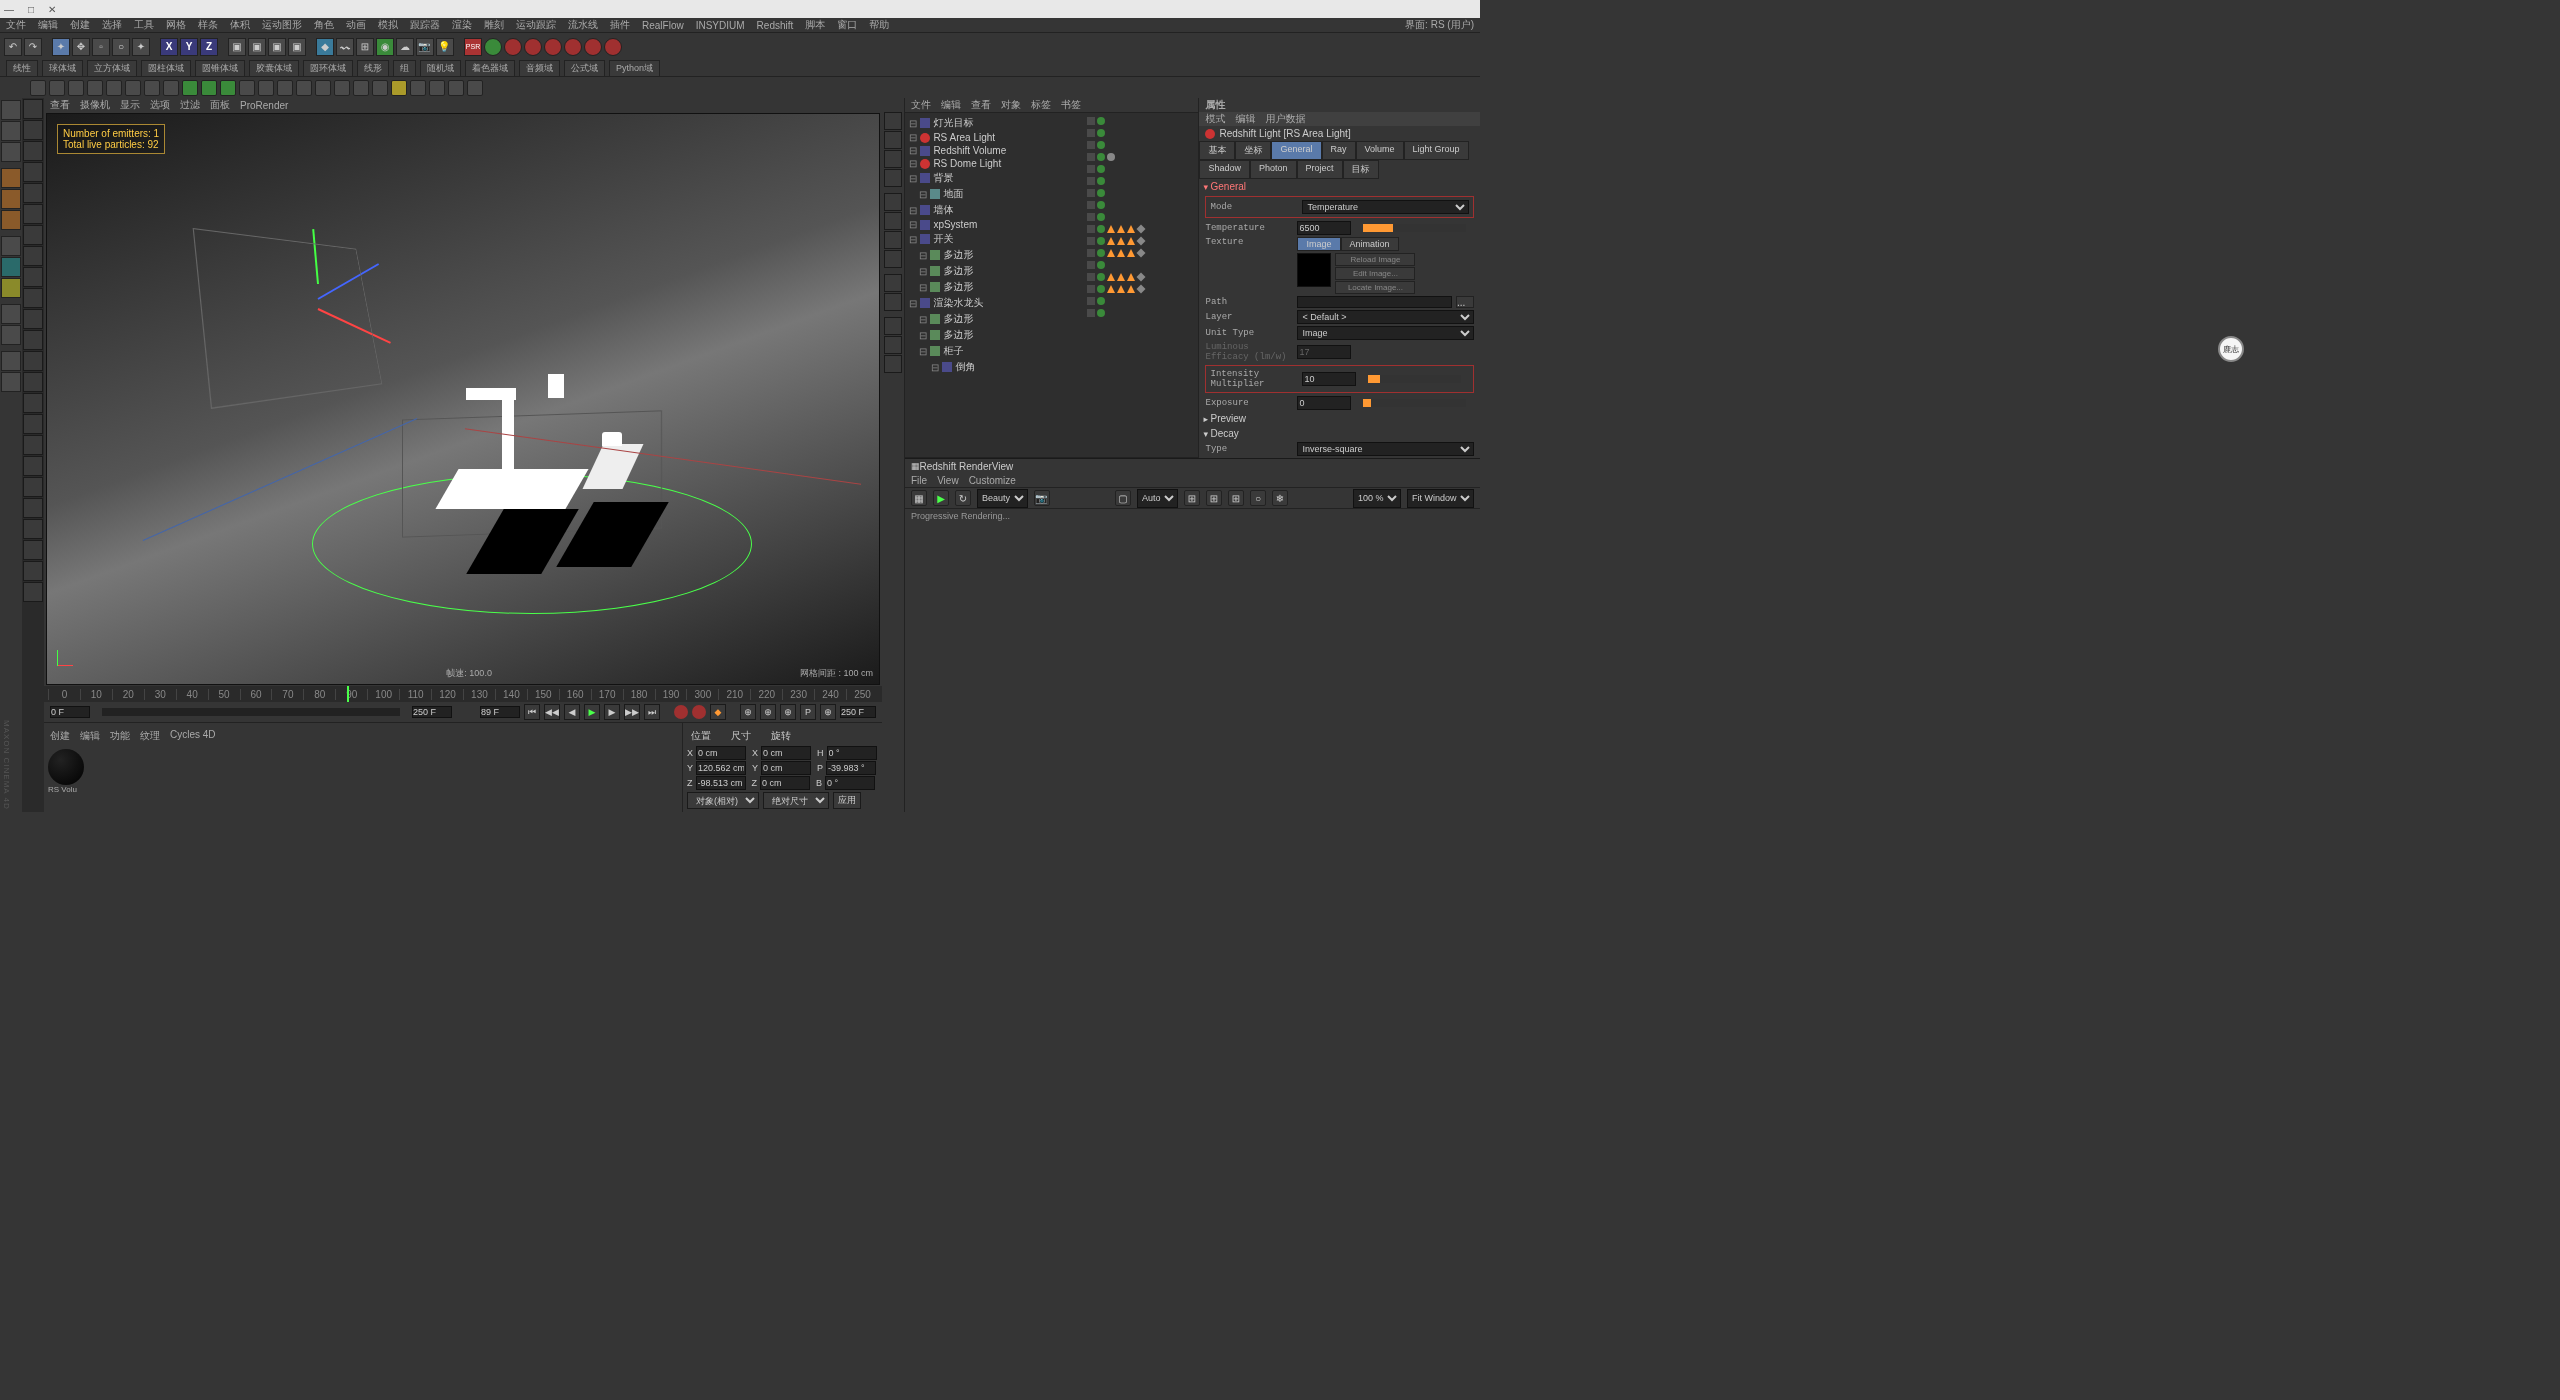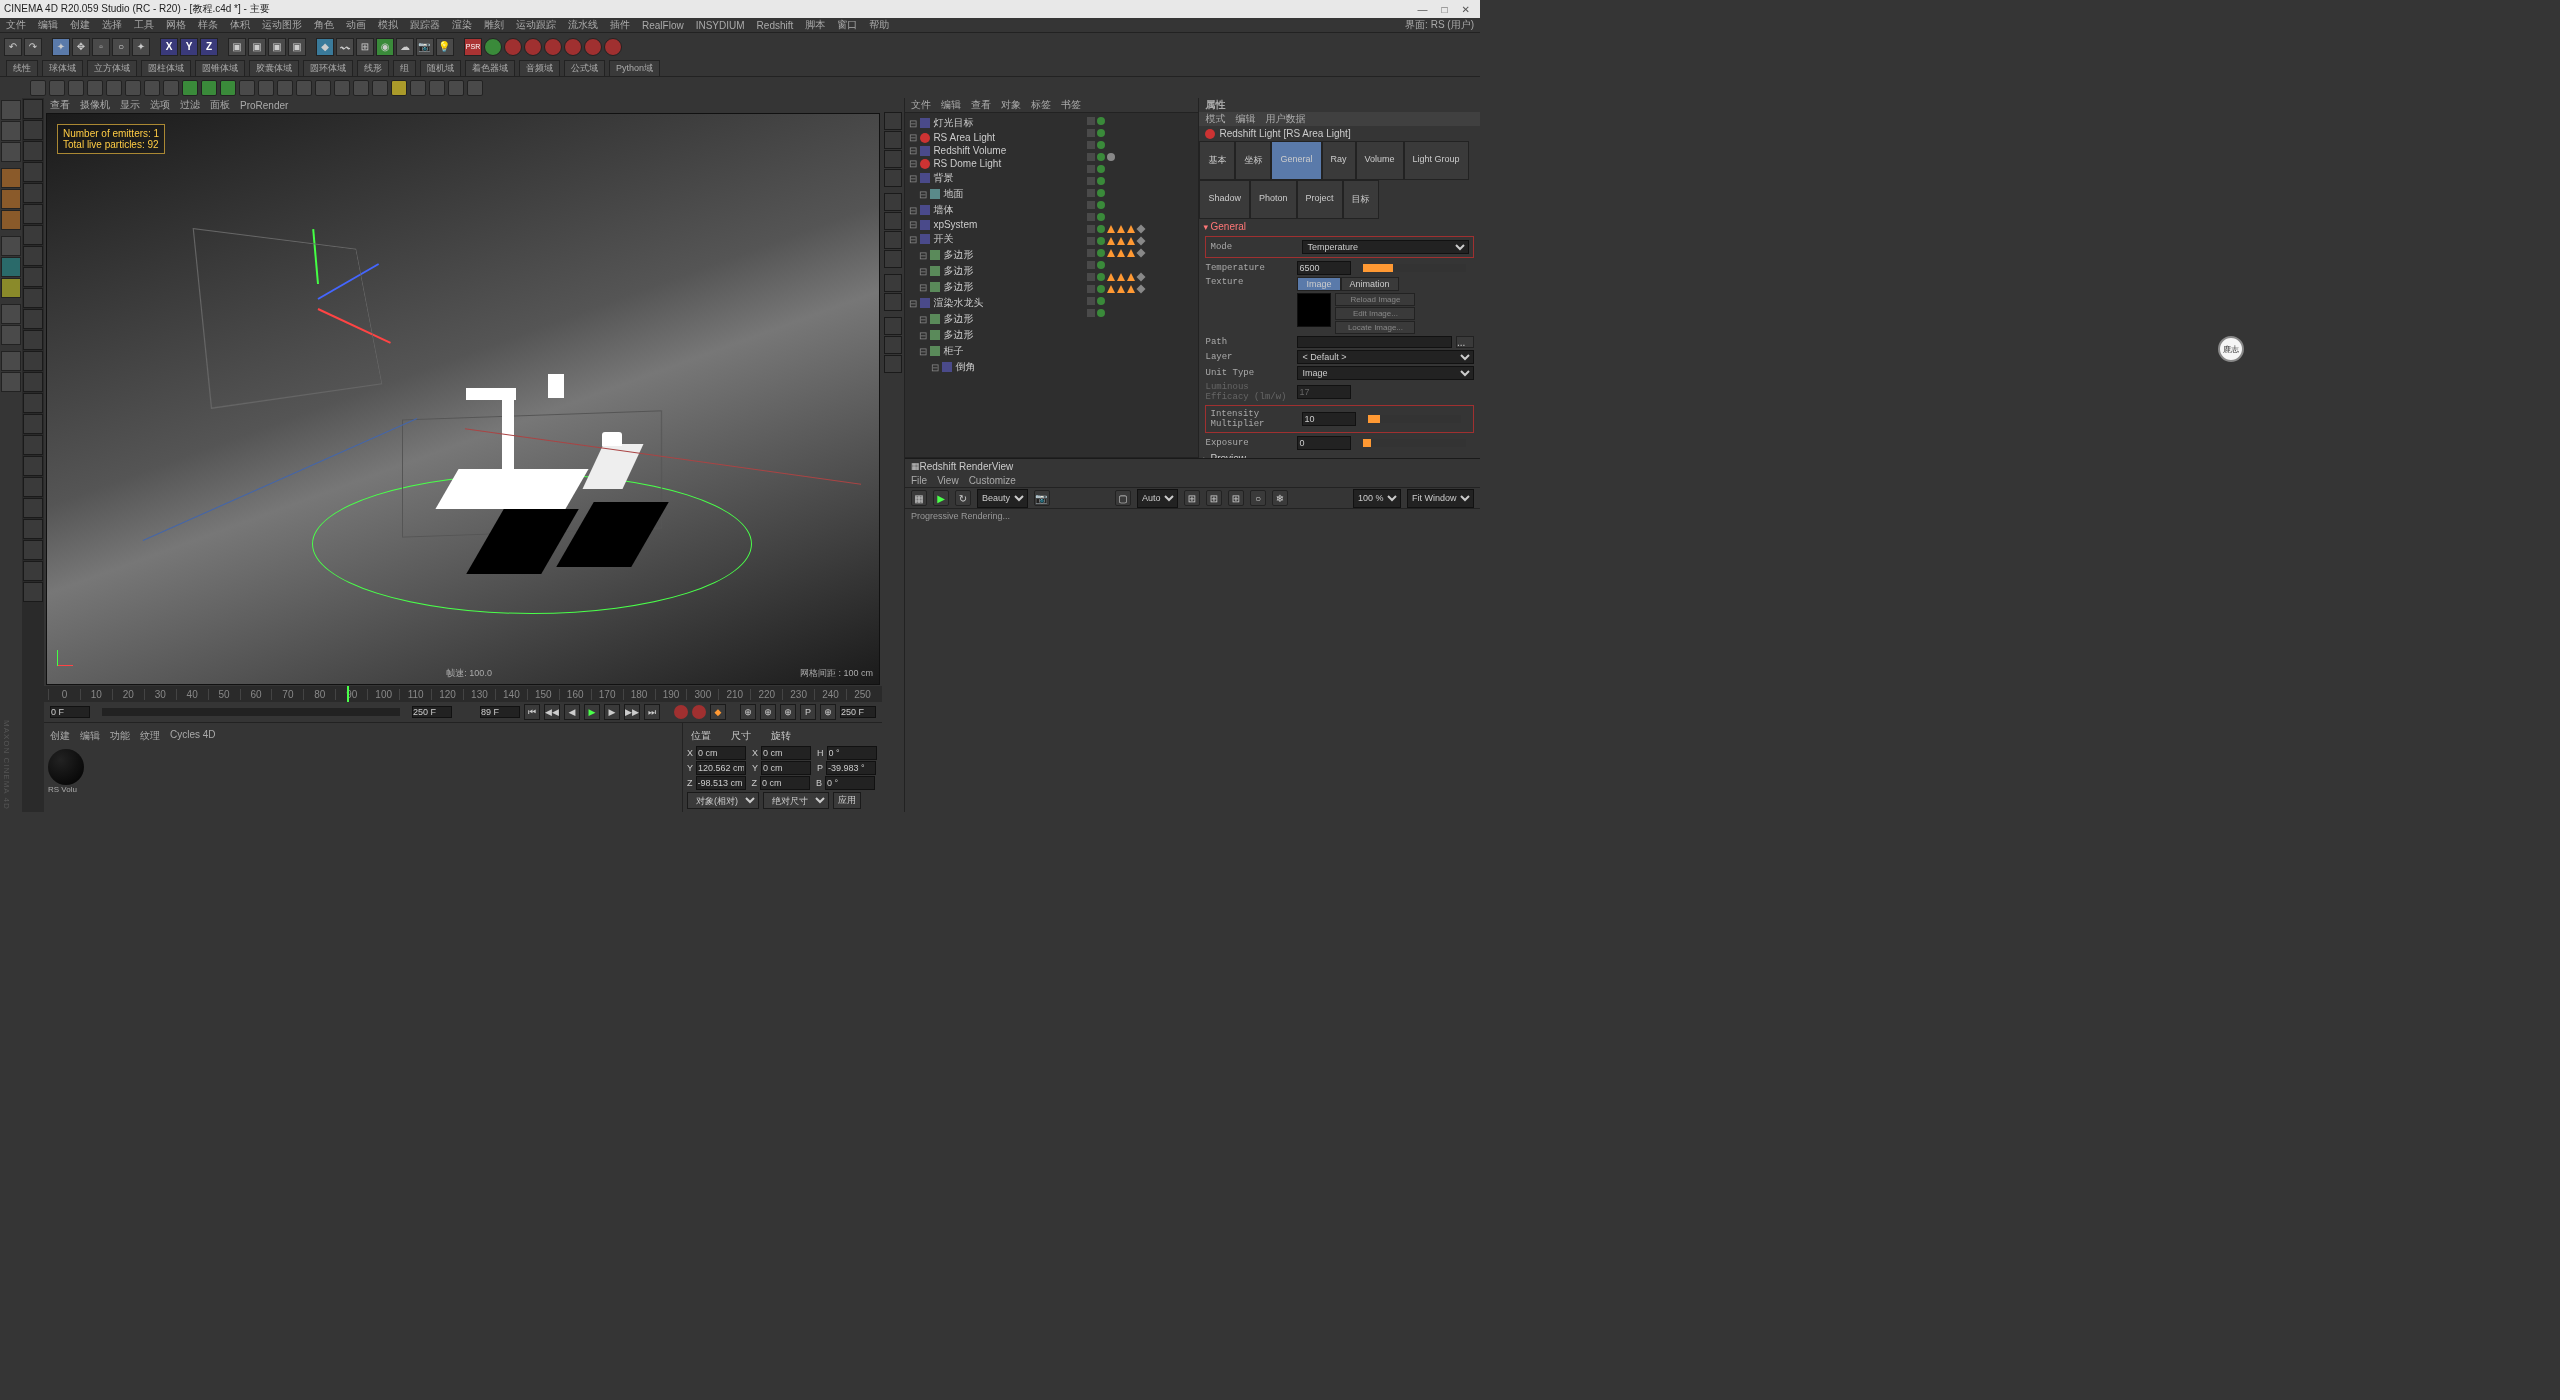--- a/index.html
+++ b/index.html
@@ -109,21 +109,21 @@
 .tagrow { height: 12px; display: flex; gap: 2px; align-items: center; padding-left: 2px; }
 .tagdot { width: 8px; height: 8px; background: #4a4a4a; }
 .tagdot.g { background: #3a8a3a; border-radius: 50%; }
 .tagtri { width: 8px; height: 8px; background: #ff9933; clip-path: polygon(50% 0, 0 100%, 100% 100%); }
 .tagdiamond { width: 8px; height: 8px; background: #888; transform: rotate(45deg) scale(0.8); }
 .attrheader { height: 14px; background: #353535; display: flex; gap: 10px; padding: 0 6px; color: #aaa; align-items: center; font-weight: bold; }
 .attrheader2 { height: 14px; background: #404040; display: flex; gap: 10px; padding: 0 6px; color: #aaa; align-items: center; }
 .objname { background: #353535; padding: 2px 6px; display: flex; align-items: center; gap: 4px; }
 .objname .ico { width: 10px; height: 10px; background: #cc3333; border-radius: 50%; }
 .tabrow { display: flex; background: #353535; }
-.tabbtn { padding: 12px 8px; background: #3a3a3a; border: 1px solid #222; font-size: 9px; }
+.tabbtn { padding: 2px 8px; background: #3a3a3a; border: 1px solid #222; font-size: 9px; }
 .tabbtn.active { background: #5a7aaa; }
 .attrsection { border: 1px solid #a03030; margin: 2px; padding: 2px; }
 .attrgroup { padding: 0 4px; }
 .grouphead { color: #ccc; padding: 2px 0; font-size: 9px; }
 .grouphead.red { color: #ff7777; }
 .attrrow { display: flex; align-items: center; gap: 4px; padding: 1px 2px; }
 .attrrow .albl { width: 88px; font-size: 9px; color: #aaa; font-family: Liberation Mono, monospace; }
 .attrrow .albl.dim { color: #666; }
 .attrrow input[type=text] { width: 54px; background: #222; border: 1px solid #111; color: #ccc; font-size: 9px; padding: 1px; }
 .attrrow select { flex: 1; background: #222; border: 1px solid #111; color: #ccc; font-size: 9px; }
@@ -164,21 +164,20 @@
 .logostamp { position: absolute; right: 316px; top: 336px; width: 26px; height: 26px; border: 2px solid #888; border-radius: 50%; background: #f5f5f5; display: flex; align-items: center; justify-content: center; font-size: 8px; color: #333; }
 
 .topright { display: flex; }
 .hierarchycol { width: 294px; display: flex; flex-direction: column; }
 .attrcol { width: 282px; display: flex; flex-direction: column; border-left: 1px solid #222; }
 </style>
 </head>
 <body>
 
 <div class="titlebar">
-  <span class="title">CINEMA 4D R20.059 Studio (RC - R20) - [教程.c4d *] - 主要</span>
   <div class="winbtns">
     <span>—</span>
     <span>□</span>
     <span>✕</span>
   </div>
 </div>
 
 <div class="menubar" id="mainmenu">
   <span>文件</span>
     <span>编辑</span>

